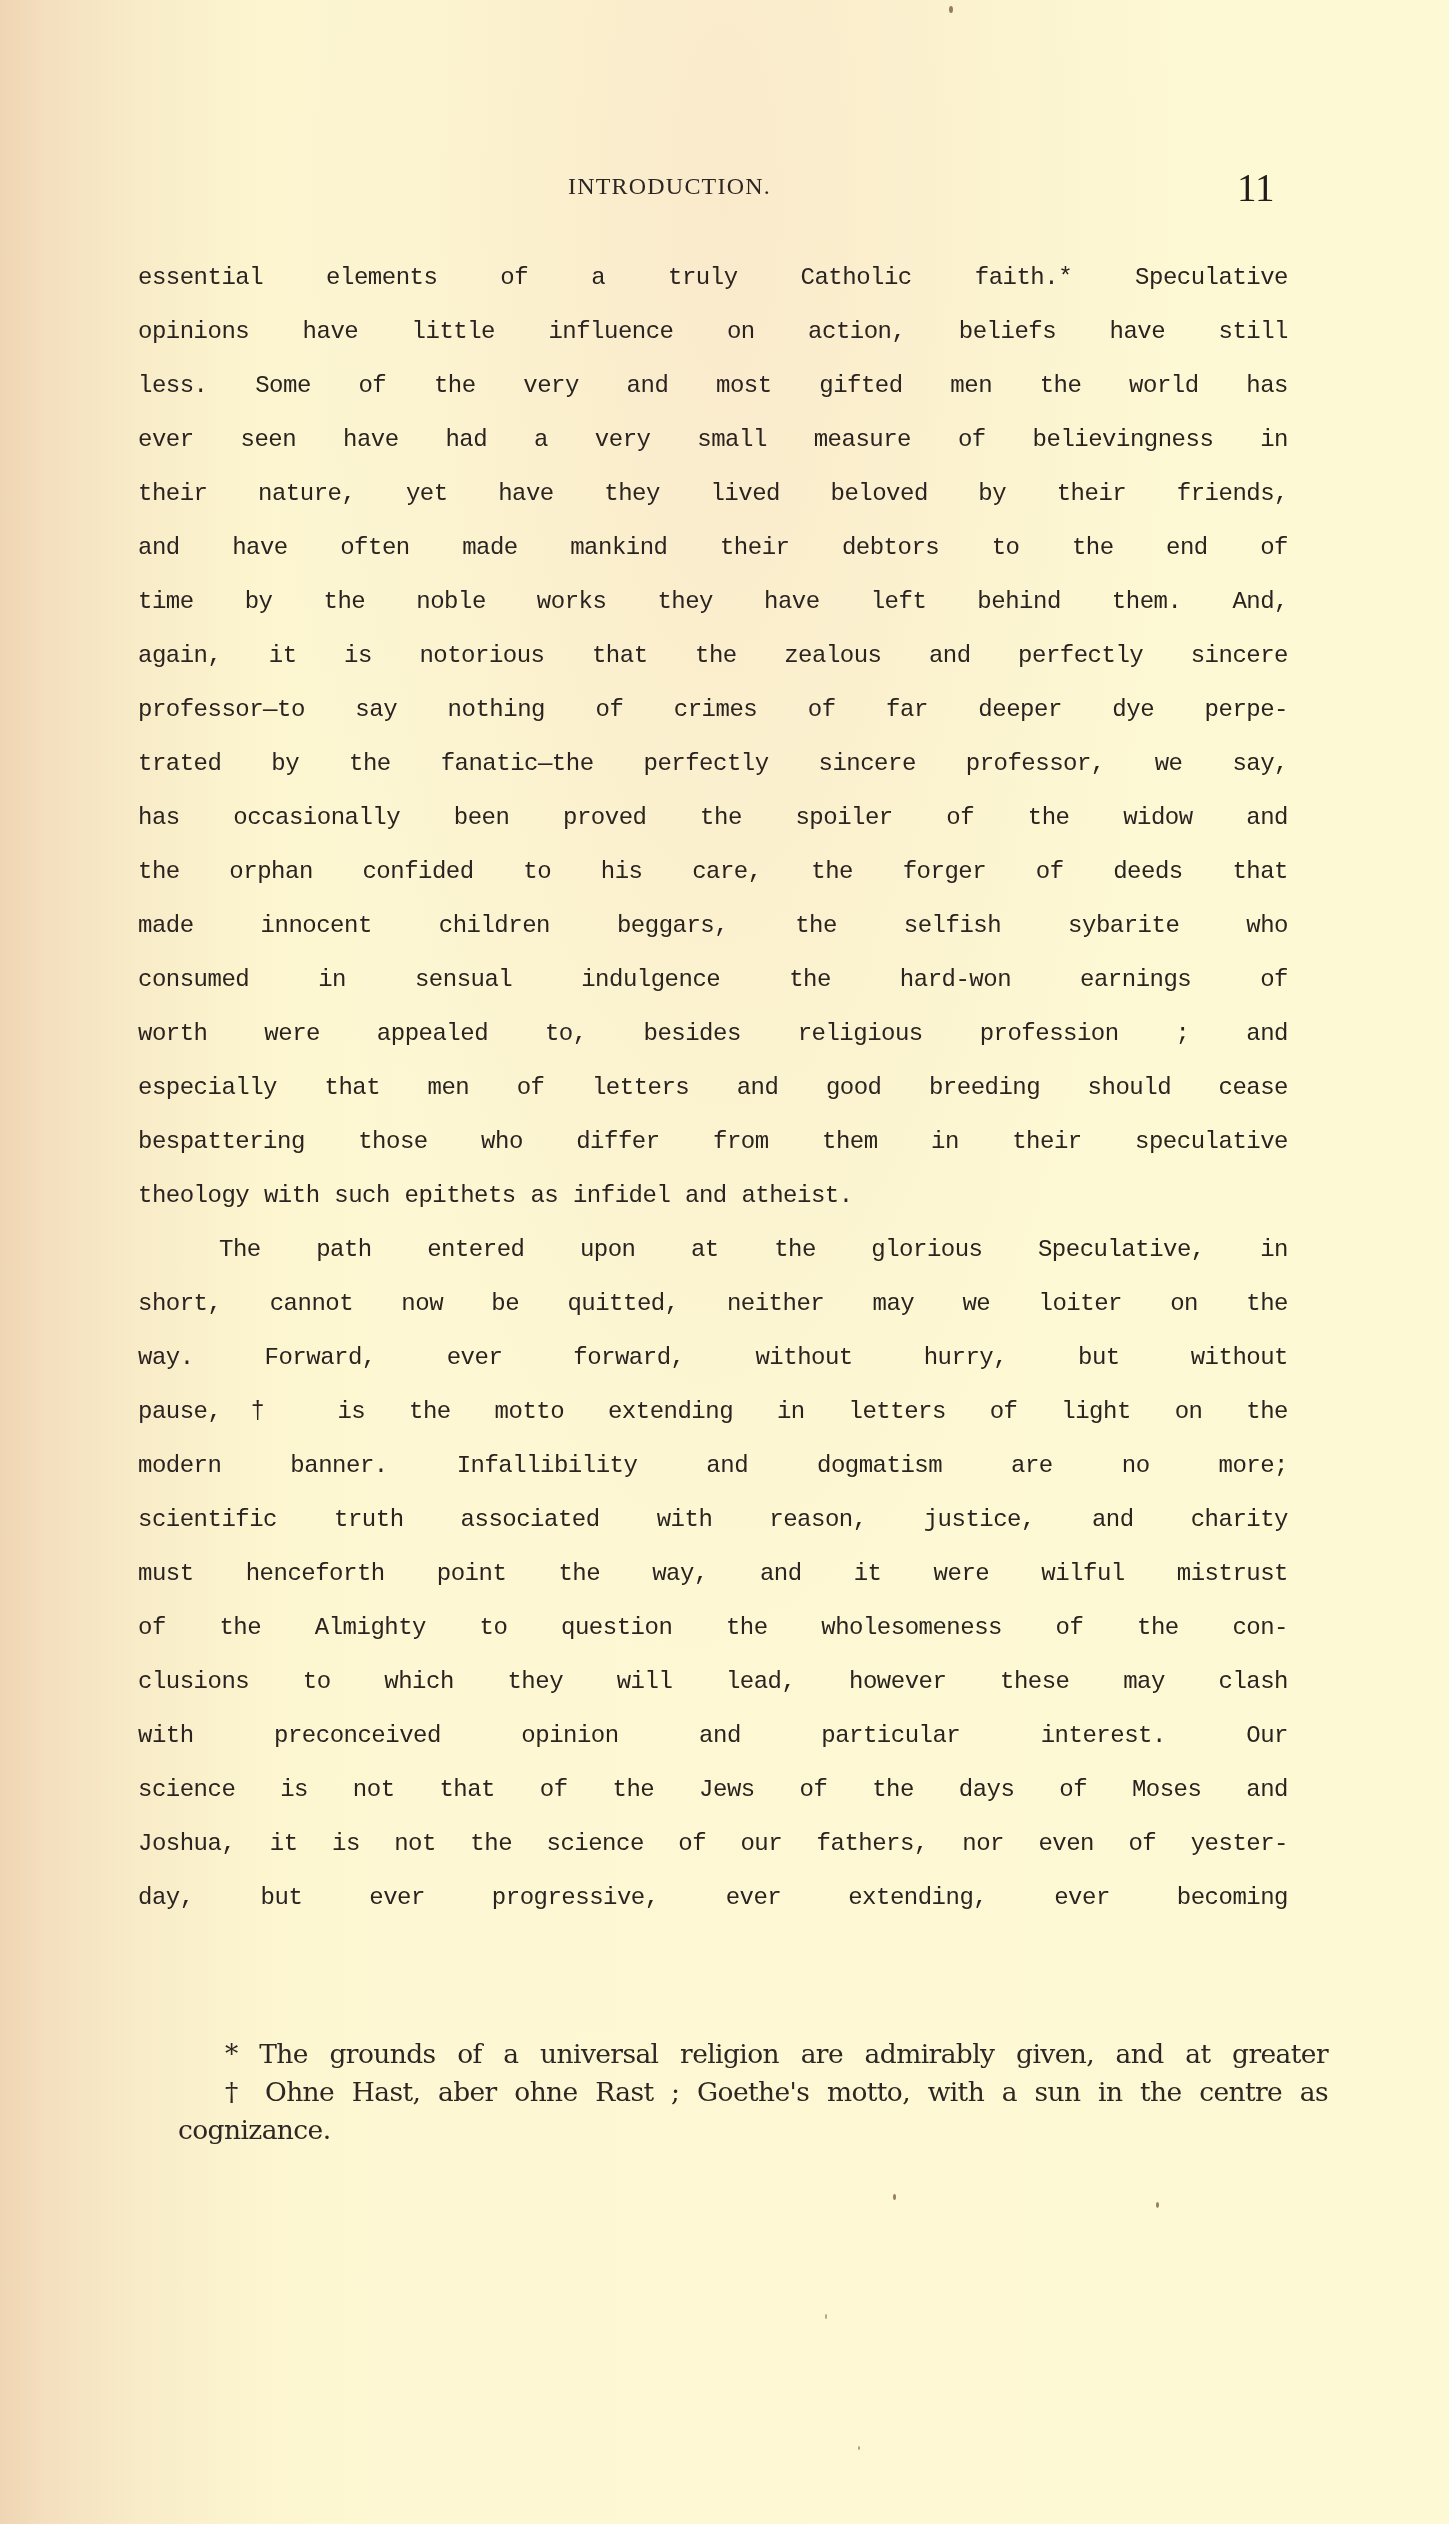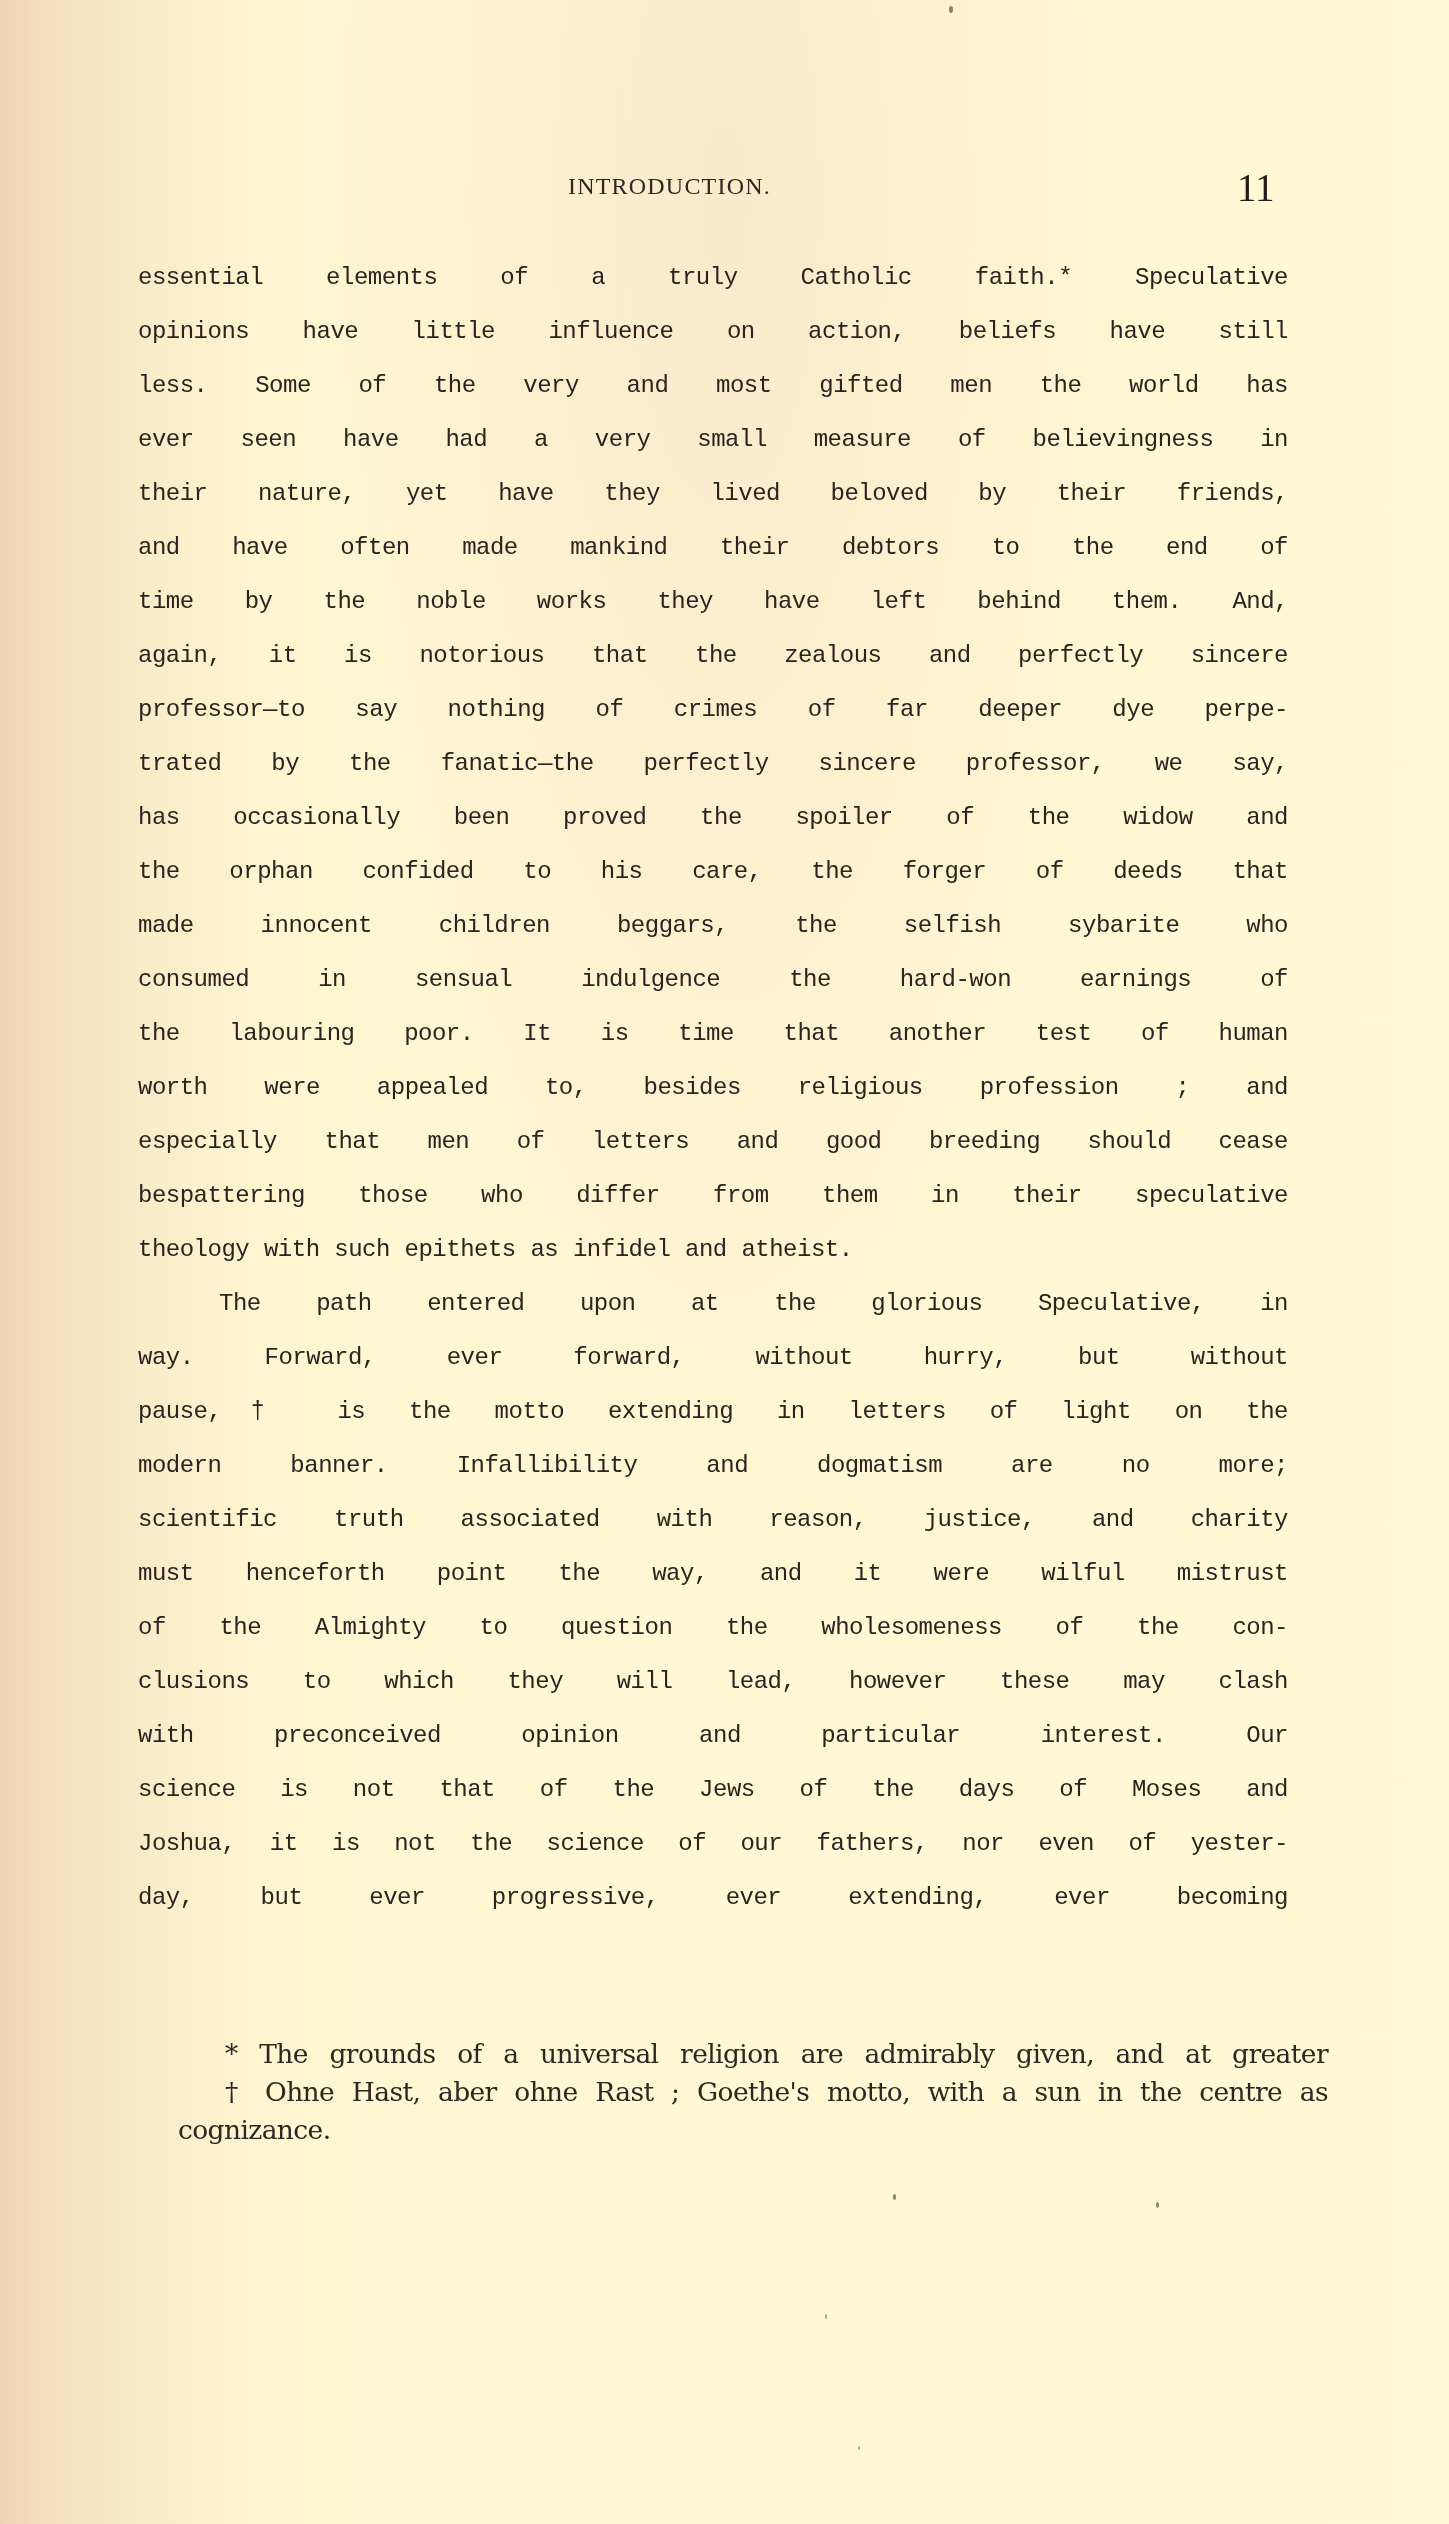--- a/index.html
+++ b/index.html
@@ -119,26 +119,26 @@
     <span class="line">their nature, yet have they lived beloved by their friends,</span>
     <span class="line">and have often made mankind their debtors to the end of</span>
     <span class="line">time by the noble works they have left behind them. And,</span>
     <span class="line">again, it is notorious that the zealous and perfectly sincere</span>
     <span class="line">professor—to say nothing of crimes of far deeper dye perpe-</span>
     <span class="line">trated by the fanatic—the perfectly sincere professor, we say,</span>
     <span class="line">has occasionally been proved the spoiler of the widow and</span>
     <span class="line">the orphan confided to his care, the forger of deeds that</span>
     <span class="line">made innocent children beggars, the selfish sybarite who</span>
     <span class="line">consumed in sensual indulgence the hard-won earnings of</span>
-    <span class="line">the labouring poor. It is time that another test of human</span>
     <span class="line">worth were appealed to, besides religious profession ; and</span>
     <span class="line">especially that men of letters and good breeding should cease</span>
     <span class="line">bespattering those who differ from them in their speculative</span>
     <span class="line last">theology with such epithets as infidel and atheist.</span>
     <span class="line indent">The path entered upon at the glorious Speculative, in</span>
+    <span class="line">short, cannot now be quitted, neither may we loiter on the</span>
     <span class="line">way. Forward, ever forward, without hurry, but without</span>
     <span class="line">pause,† is the motto extending in letters of light on the</span>
     <span class="line">modern banner. Infallibility and dogmatism are no more;</span>
     <span class="line">scientific truth associated with reason, justice, and charity</span>
     <span class="line">must henceforth point the way, and it were wilful mistrust</span>
     <span class="line">of the Almighty to question the wholesomeness of the con-</span>
     <span class="line">clusions to which they will lead, however these may clash</span>
     <span class="line">with preconceived opinion and particular interest. Our</span>
     <span class="line">science is not that of the Jews of the days of Moses and</span>
     <span class="line">Joshua, it is not the science of our fathers, nor even of yester-</span>

